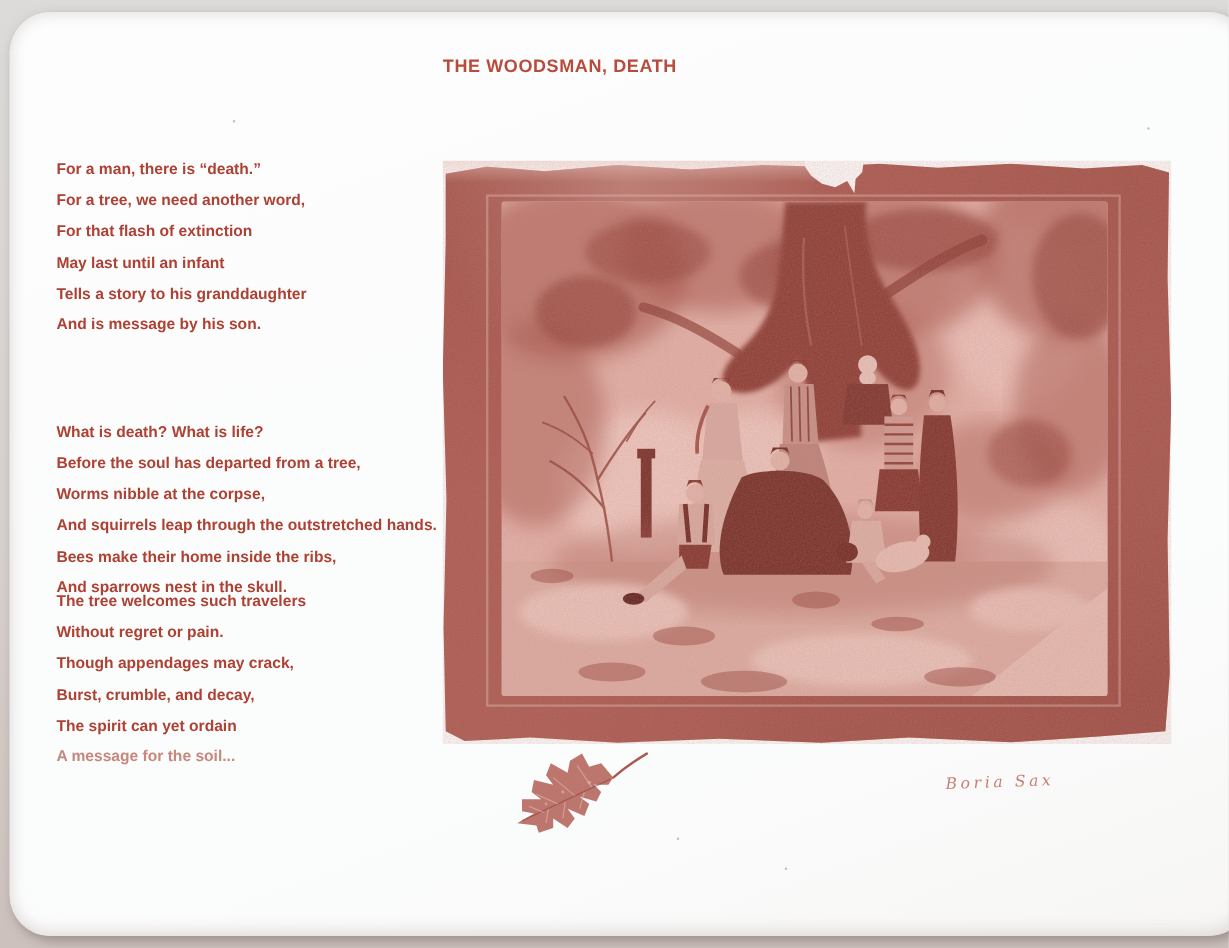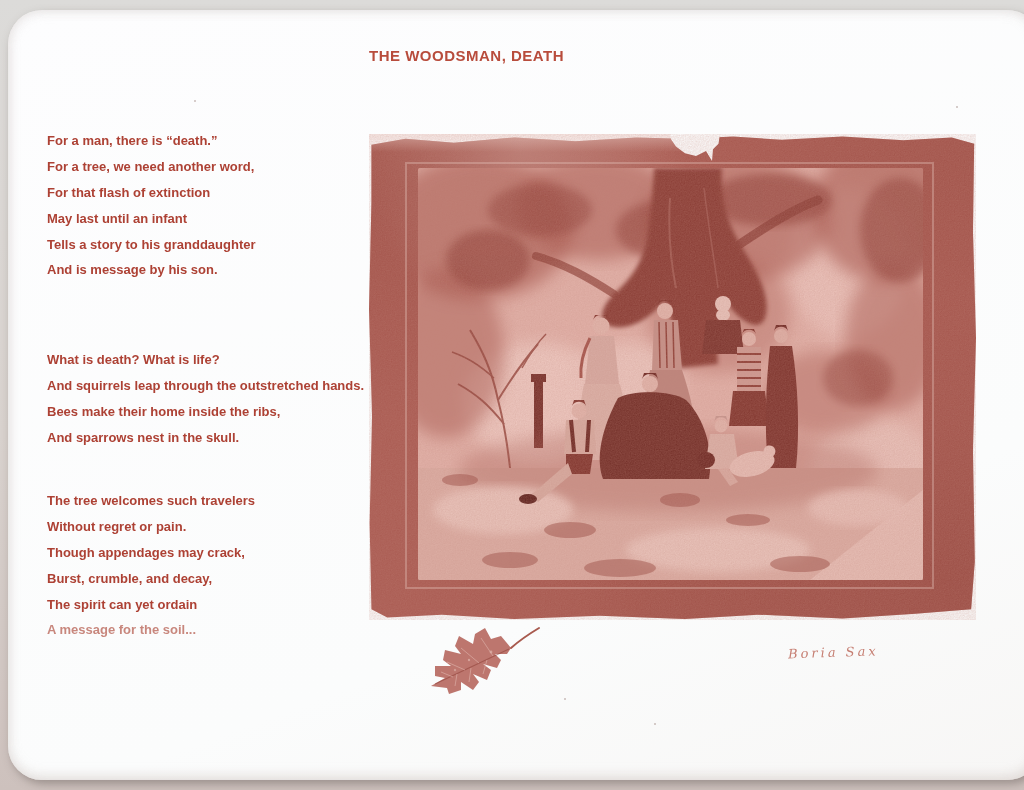--- a/index.html
+++ b/index.html
@@ -82,20 +82,22 @@
     <div class="stanza stanza-1">
       <div class="line">For a man, there is “death.”</div>
       <div class="line">For a tree, we need another word,</div>
       <div class="line">For that flash of extinction</div>
       <div class="line">May last until an infant</div>
       <div class="line">Tells a story to his granddaughter</div>
       <div class="line">And is message by his son.</div>
     </div>
     <div class="stanza stanza-2">
       <div class="line">What is death? What is life?</div>
+      <div class="line">Before the soul has departed from a tree,</div>
+      <div class="line">Worms nibble at the corpse,</div>
       <div class="line">And squirrels leap through the outstretched hands.</div>
       <div class="line">Bees make their home inside the ribs,</div>
       <div class="line">And sparrows nest in the skull.</div>
     </div>
     <div class="stanza stanza-3">
       <div class="line">The tree welcomes such travelers</div>
       <div class="line">Without regret or pain.</div>
       <div class="line">Though appendages may crack,</div>
       <div class="line">Burst, crumble, and decay,</div>
       <div class="line">The spirit can yet ordain</div>

